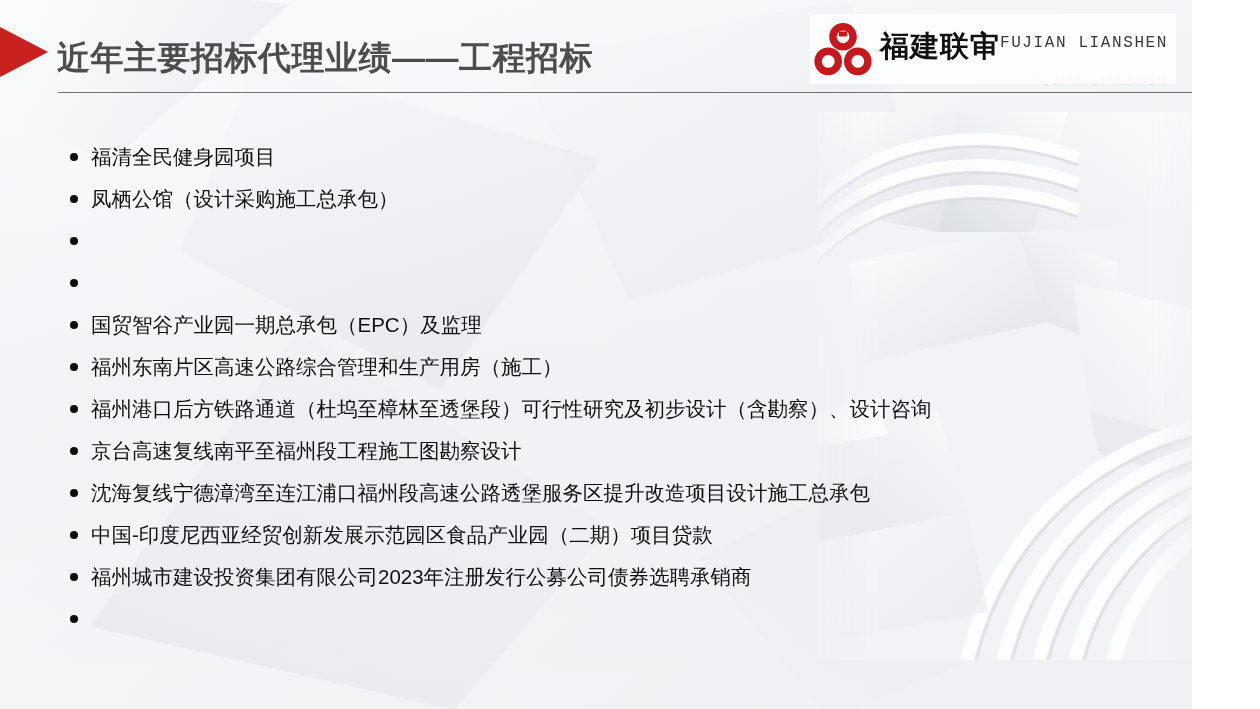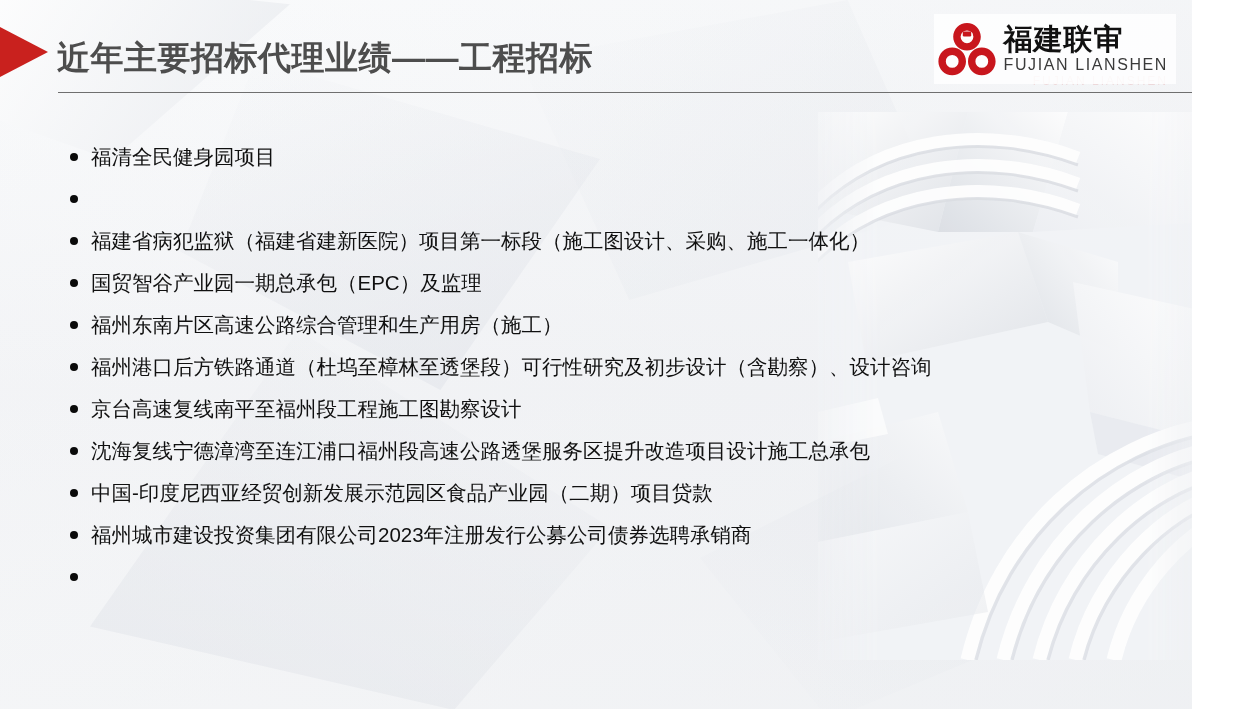--- a/index.html
+++ b/index.html
@@ -125,21 +125,21 @@
     top: 14px;
     height: 66px;
     display: flex;
     align-items: center;
     gap: 8px;
     z-index: 4;
     background: rgba(255,255,255,0.82);
     padding: 2px 8px 2px 4px;
   }
   .logo-mark { width: 58px; height: 54px; flex: 0 0 auto; }
-  .logo-text { display: flex; flex-direction: column; justify-content: flex-start; }
+  .logo-text { display: flex; flex-direction: row; justify-content: flex-start; font-family: Liberation Mono, monospace; }
   .logo-cn {
     font-size: 29px;
     font-weight: bold;
     color: #111111;
     letter-spacing: 1px;
     line-height: 1.05;
   }
   .logo-en {
     font-size: 16px;
     font-weight: normal;
@@ -296,24 +296,27 @@
   <div class="logo-ghost">FUJIAN LIANSHEN</div>
 
   <div class="content">
     <ul class="bullet-list">
       <li class="bullet-item">
         <span class="bullet-dot"></span>
         <span class="bullet-label">福清全民健身园项目</span>
       </li>
       <li class="bullet-item">
         <span class="bullet-dot"></span>
-      </li>
-      <li class="bullet-item">
-        <span class="bullet-dot"></span>
-        <span class="bullet-label">福建省病犯监狱（福建省建新医院）项目第一标段（施工图设计、采购、施工一体化）</span>
+        <span class="bullet-label">凤栖公馆（设计采购施工总承包）</span>
+      </li>
+      <li class="bullet-item">
+        <span class="bullet-dot"></span>
+      </li>
+      <li class="bullet-item">
+        <span class="bullet-dot"></span>
       </li>
       <li class="bullet-item">
         <span class="bullet-dot"></span>
         <span class="bullet-label">国贸智谷产业园一期总承包（EPC）及监理</span>
       </li>
       <li class="bullet-item">
         <span class="bullet-dot"></span>
         <span class="bullet-label">福州东南片区高速公路综合管理和生产用房（施工）</span>
       </li>
       <li class="bullet-item">

